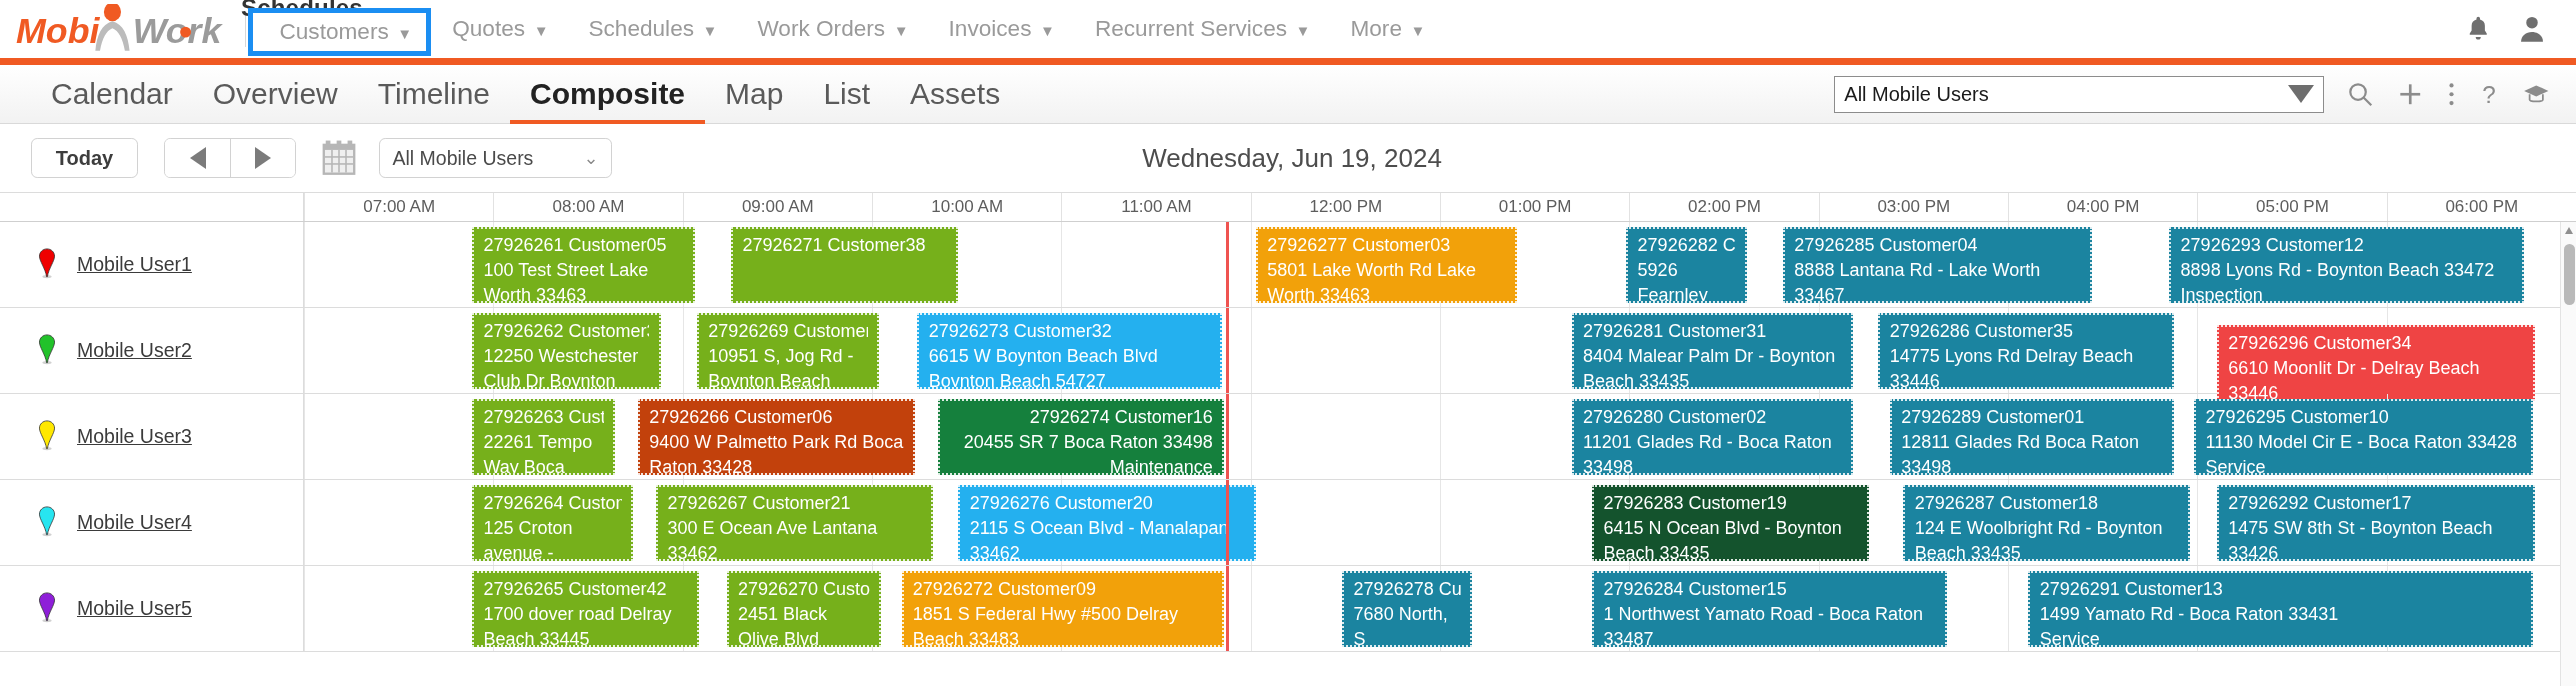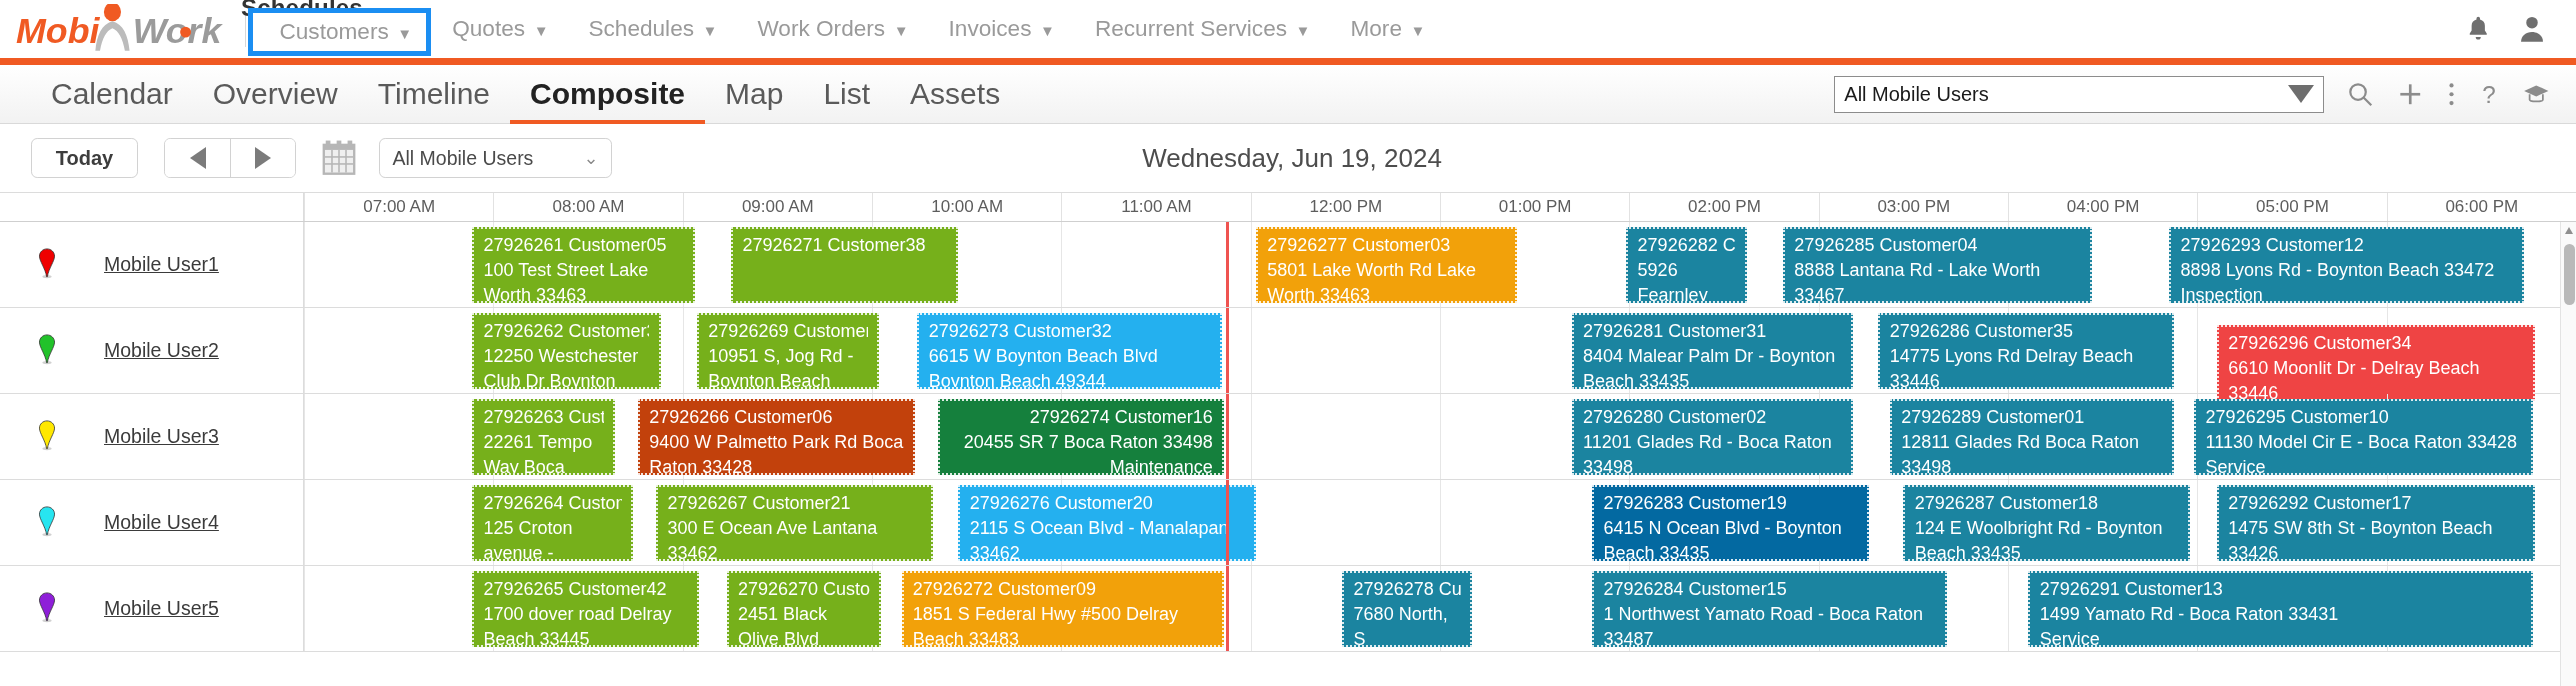--- a/index.html
+++ b/index.html
@@ -103,21 +103,21 @@
   }
 
   .rows{ position:relative; }
   .row{ display:flex; height:86px; border-bottom:0.8px solid #dcdcdc; position:relative; }
   .rowlabel{
     flex:0 0 304px; border-right:0.8px solid #dcdcdc; display:flex; align-items:center;
     padding-left:37px; gap:20px; background:#fff; position:relative; z-index:3;
   }
   .pin{ flex:0 0 20px; }
   .rowlabel a{
-    font-size:19.5px; color:#3b3b3b; text-decoration:underline; cursor:pointer; white-space:nowrap;margin-left:27px;
+    font-size:19.5px; color:#3b3b3b; text-decoration:underline; cursor:pointer; white-space:nowrap;
   }
   .lane{ flex:1; position:relative; }
   .lane .vline{ position:absolute; top:0; bottom:0; width:0.8px; background:#e6e6e6; }
 
   .ev{
     position:absolute; top:4.7px; height:76px; overflow:hidden;
     border:2.3px dotted rgba(255,255,255,.85);
     color:#fff; font-size:18px; line-height:1.40; padding:3.9px 9.3px 0 9.3px;
     cursor:pointer; white-space:normal;
   }
@@ -355,21 +355,21 @@
           <div class="vline" style="left: 33.3333%;"></div>
           <div class="vline" style="left: 41.6667%;"></div>
           <div class="vline" style="left: 50%;"></div>
           <div class="vline" style="left: 58.3333%;"></div>
           <div class="vline" style="left: 66.6667%;"></div>
           <div class="vline" style="left: 75%;"></div>
           <div class="vline" style="left: 83.3333%;"></div>
           <div class="vline" style="left: 91.6667%;"></div>
           <div class="ev" style="left: 7.4%; width: 8.3%; background: rgb(118, 176, 27);"><span class="ln">27926262 Customer33</span><span>12250 Westchester Club Dr Boynton</span></div>
           <div class="ev" style="left: 17.3%; width: 8%; background: rgb(118, 176, 27);"><span class="ln">27926269 Customer39</span><span>10951 S, Jog Rd - Boynton Beach 33437</span></div>
-          <div class="ev" style="left: 27%; width: 13.4%; background: rgb(36, 176, 239);"><span class="ln">27926273 Customer32</span><span>6615 W Boynton Beach Blvd Boynton Beach 49344</span></div>
+          <div class="ev" style="left: 27%; width: 13.4%; background: rgb(36, 176, 239);"><span class="ln">27926273 Customer32</span><span>6615 W Boynton Beach Blvd Boynton Beach 54727</span></div>
           <div class="ev" style="left: 55.8%; width: 12.4%; background: rgb(27, 132, 160);"><span class="ln">27926281 Customer31</span><span>8404 Malear Palm Dr - Boynton Beach 33435</span></div>
           <div class="ev" style="left: 69.3%; width: 13%; background: rgb(27, 132, 160);"><span class="ln">27926286 Customer35</span><span>14775 Lyons Rd Delray Beach 33446</span></div>
           <div class="ev" style="left: 84.2%; width: 14%; background: #ef4444; margin-top: 12px;"><span class="ln">27926296 Customer34</span><span>6610 Moonlit Dr - Delray Beach 33446</span></div>
           <div class="nowline" style="left: 40.6%;"></div>
         </div>
       </div>
       <div class="row">
         <div class="rowlabel">
           <span class="pin"><svg width="20" height="31" viewBox="0 0 26 40">
               <ellipse cx="13" cy="37" rx="6" ry="2.2" fill="rgba(0,0,0,.18)"></ellipse>
@@ -416,21 +416,21 @@
           <div class="vline" style="left: 41.6667%;"></div>
           <div class="vline" style="left: 50%;"></div>
           <div class="vline" style="left: 58.3333%;"></div>
           <div class="vline" style="left: 66.6667%;"></div>
           <div class="vline" style="left: 75%;"></div>
           <div class="vline" style="left: 83.3333%;"></div>
           <div class="vline" style="left: 91.6667%;"></div>
           <div class="ev" style="left: 7.4%; width: 7.1%; background: rgb(118, 176, 27);"><span class="ln">27926264 Customer41</span><span>125 Croton avenue - Lantana 33462</span></div>
           <div class="ev" style="left: 15.5%; width: 12.2%; background: rgb(118, 176, 27);"><span class="ln">27926267 Customer21</span><span>300 E Ocean Ave Lantana 33462</span></div>
           <div class="ev" style="left: 28.8%; width: 13.1%; background: rgb(36, 176, 239);"><span class="ln">27926276 Customer20</span><span>2115 S Ocean Blvd - Manalapan 33462</span></div>
-          <div class="ev" style="left: 56.7%; width: 12.2%; background: #0369a1;"><span class="ln">27926283 Customer19</span><span>6415 N Ocean Blvd - Boynton Beach 33435</span></div>
+          <div class="ev" style="left: 56.7%; width: 12.2%; background: #14532d;"><span class="ln">27926283 Customer19</span><span>6415 N Ocean Blvd - Boynton Beach 33435</span></div>
           <div class="ev" style="left: 70.4%; width: 12.6%; background: rgb(27, 132, 160);"><span class="ln">27926287 Customer18</span><span>124 E Woolbright Rd - Boynton Beach 33435</span></div>
           <div class="ev" style="left: 84.2%; width: 14%; background: rgb(27, 132, 160);"><span class="ln">27926292 Customer17</span><span>1475 SW 8th St - Boynton Beach 33426</span></div>
           <div class="nowline" style="left: 40.6%;"></div>
         </div>
       </div>
       <div class="row">
         <div class="rowlabel">
           <span class="pin"><svg width="20" height="31" viewBox="0 0 26 40">
               <ellipse cx="13" cy="37" rx="6" ry="2.2" fill="rgba(0,0,0,.18)"></ellipse>
               <path d="M13 1C7.5 1 3.2 5.2 3.2 10.4c0 6.6 7.6 16 9.3 26.6.1.7.9.7 1 0C15.2 26.4 22.8 17 22.8 10.4 22.8 5.2 18.5 1 13 1z" fill="#8e1fd8" stroke="#2b2b2b" stroke-width="1"></path>

